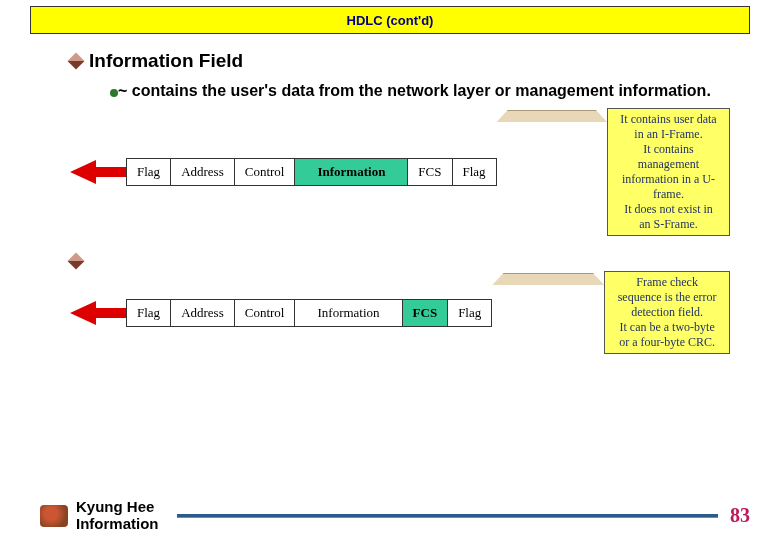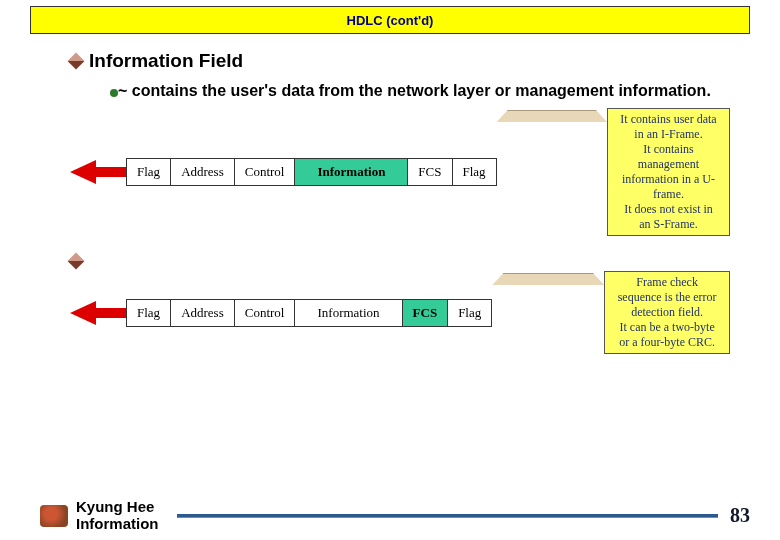--- a/index.html
+++ b/index.html
@@ -21,21 +21,21 @@
   .cell { border-right: 1px solid #333; padding: 5px 10px; font-family: 'Times New Roman', serif; font-size: 13px; text-align: center; background: #fff; }
   .cell:last-child { border-right: none; }
   .hl-info { background: #33cc99; font-weight: bold; }
   .hl-fcs { background: #33cc99; font-weight: bold; }
   .trapezoid { width: 330px; height: 12px; background: #e8d8b8; clip-path: polygon(10% 0, 90% 0, 100% 100%, 0 100%); border-top: 1px solid #a89a7a; margin-top: 2px; }
   .note-box { background: #ffff66; border: 1px solid #555; padding: 3px 10px; font-family: 'Times New Roman', serif; font-size: 12px; text-align: center; color: #223366; line-height: 1.25; }
   .footer { position: absolute; left: 0; right: 0; bottom: 8px; display: flex; align-items: center; padding: 0 30px 0 40px; }
   .logo { width: 28px; height: 22px; background: radial-gradient(circle at 40% 40%, #cc5533 30%, #884422 70%); border-radius: 4px; margin-right: 8px; }
   .uni { font-weight: bold; font-size: 15px; line-height: 1.1; }
   .foot-line { flex: 1; height: 3px; background: linear-gradient(#2d5a8c,#2d5a8c); box-shadow: 0 1px 0 #888; margin: 0 12px 0 18px; }
-  .page-num { font-family: 'Times New Roman', serif; font-size: 20px; color: #0f172a; font-weight: bold; }
+  .page-num { font-family: 'Times New Roman', serif; font-size: 20px; color: #be185d; font-weight: bold; }
 </style>
 </head>
 <body>
 
 <div class="title-bar">
   <span class="title-text">HDLC (cont'd)</span>
 </div>
 
 <div class="content">
 

